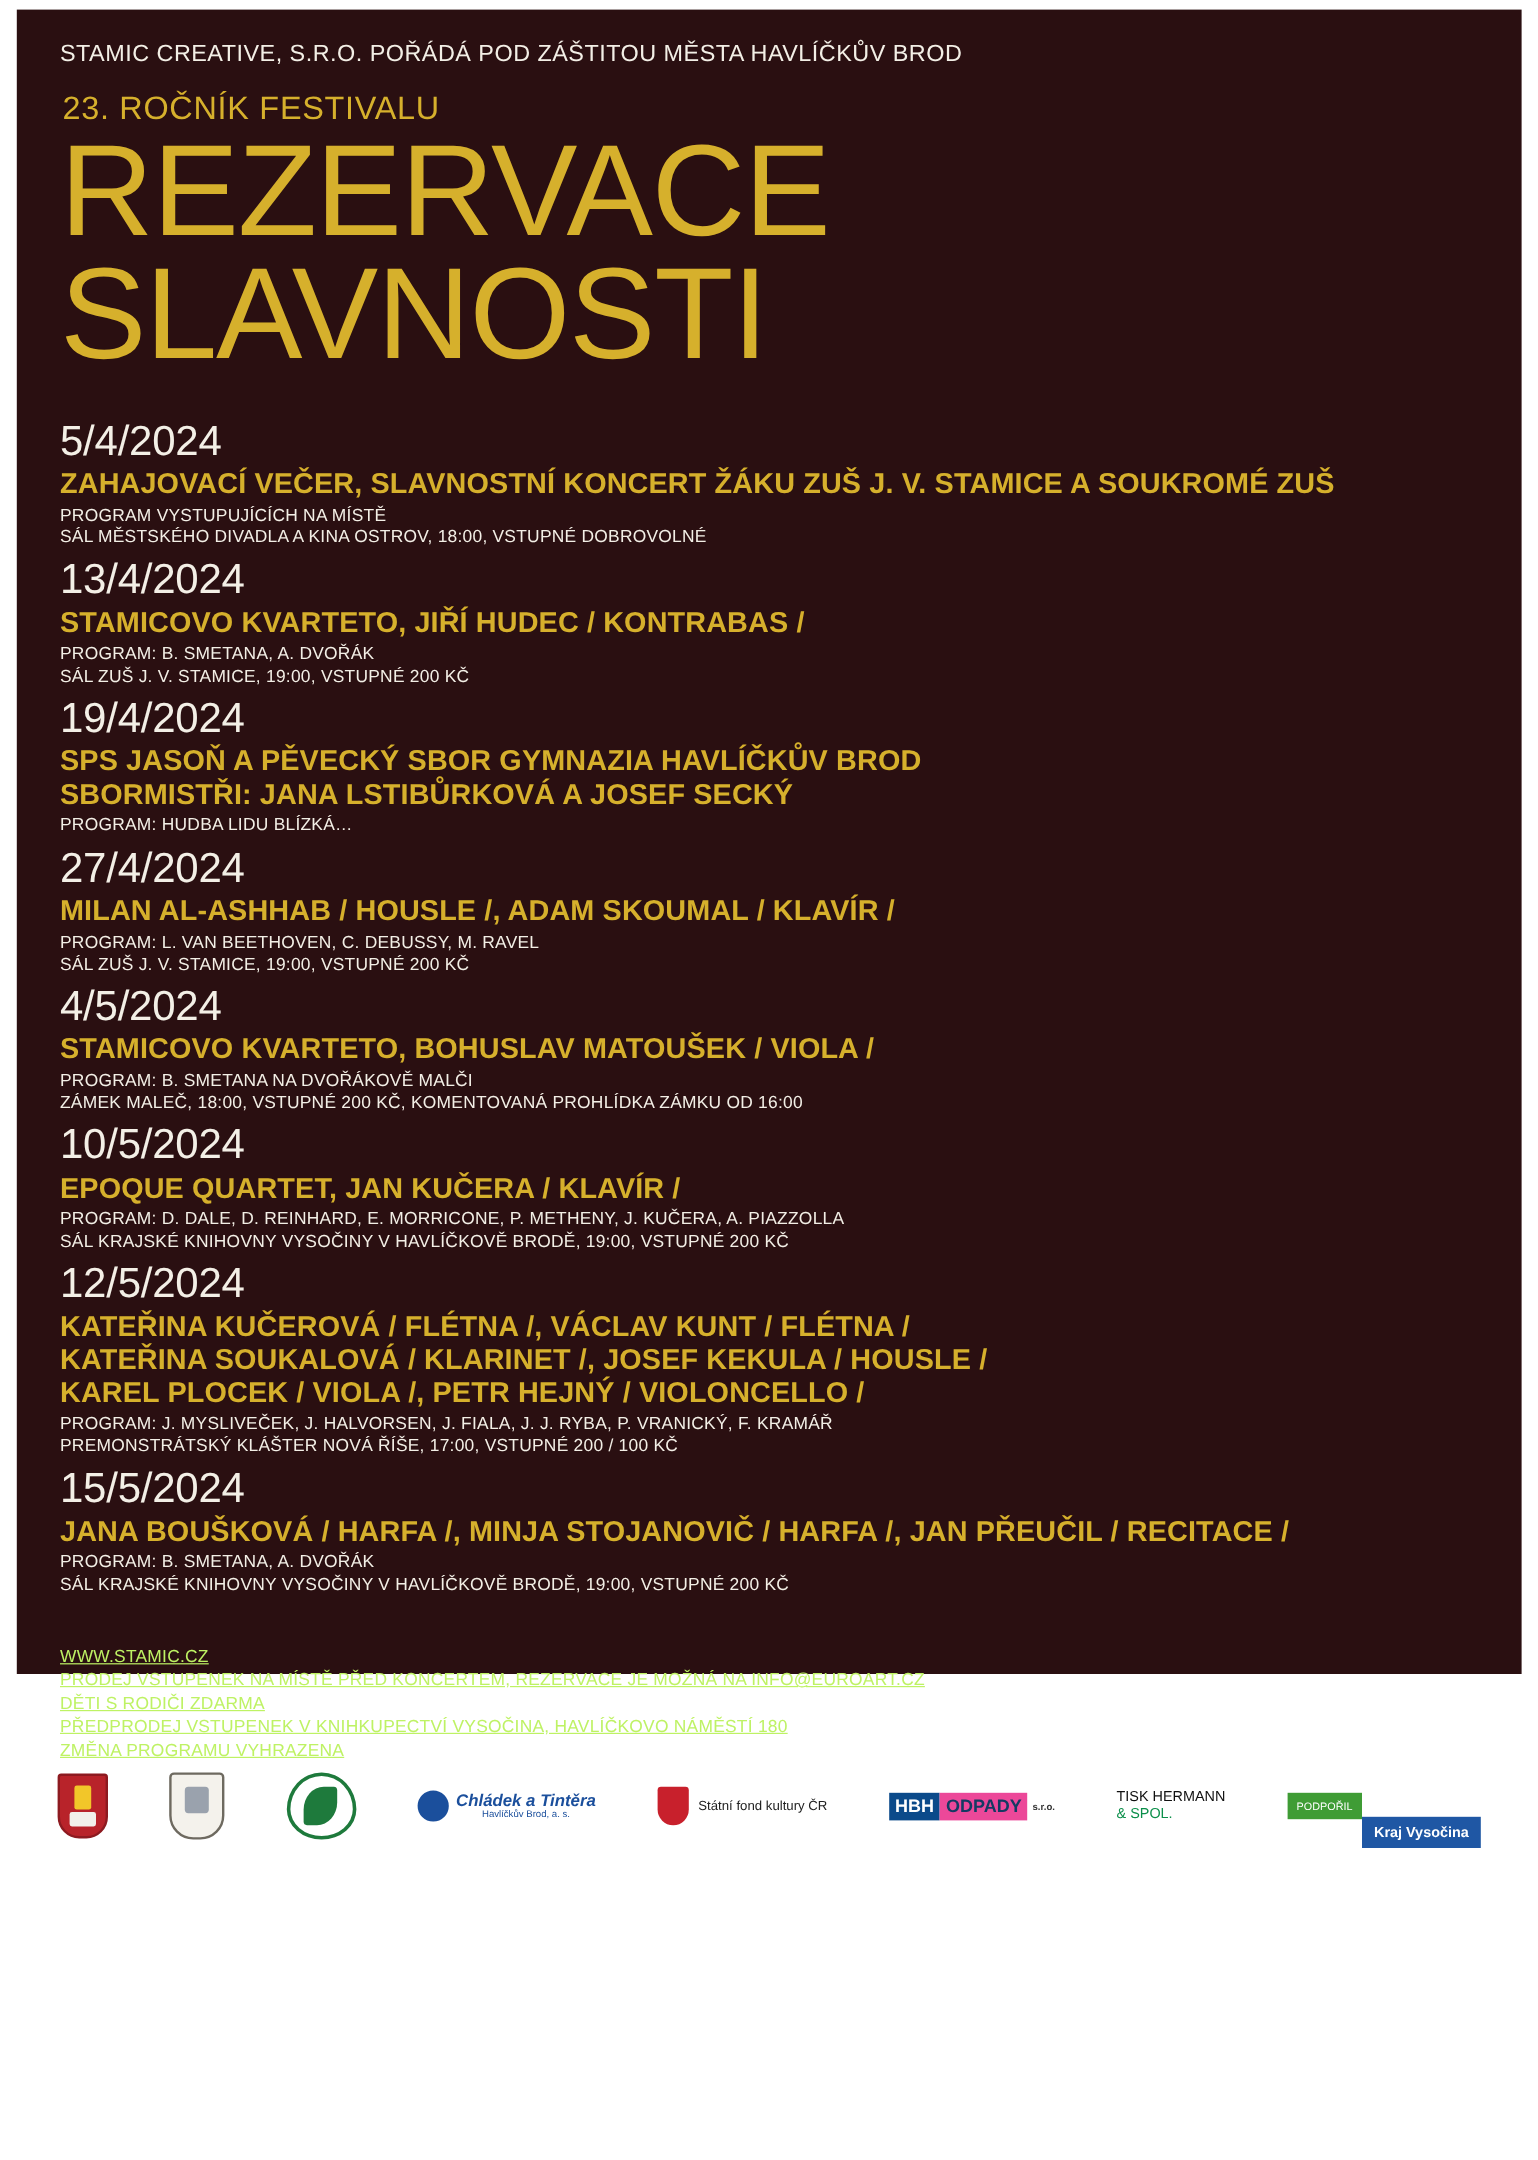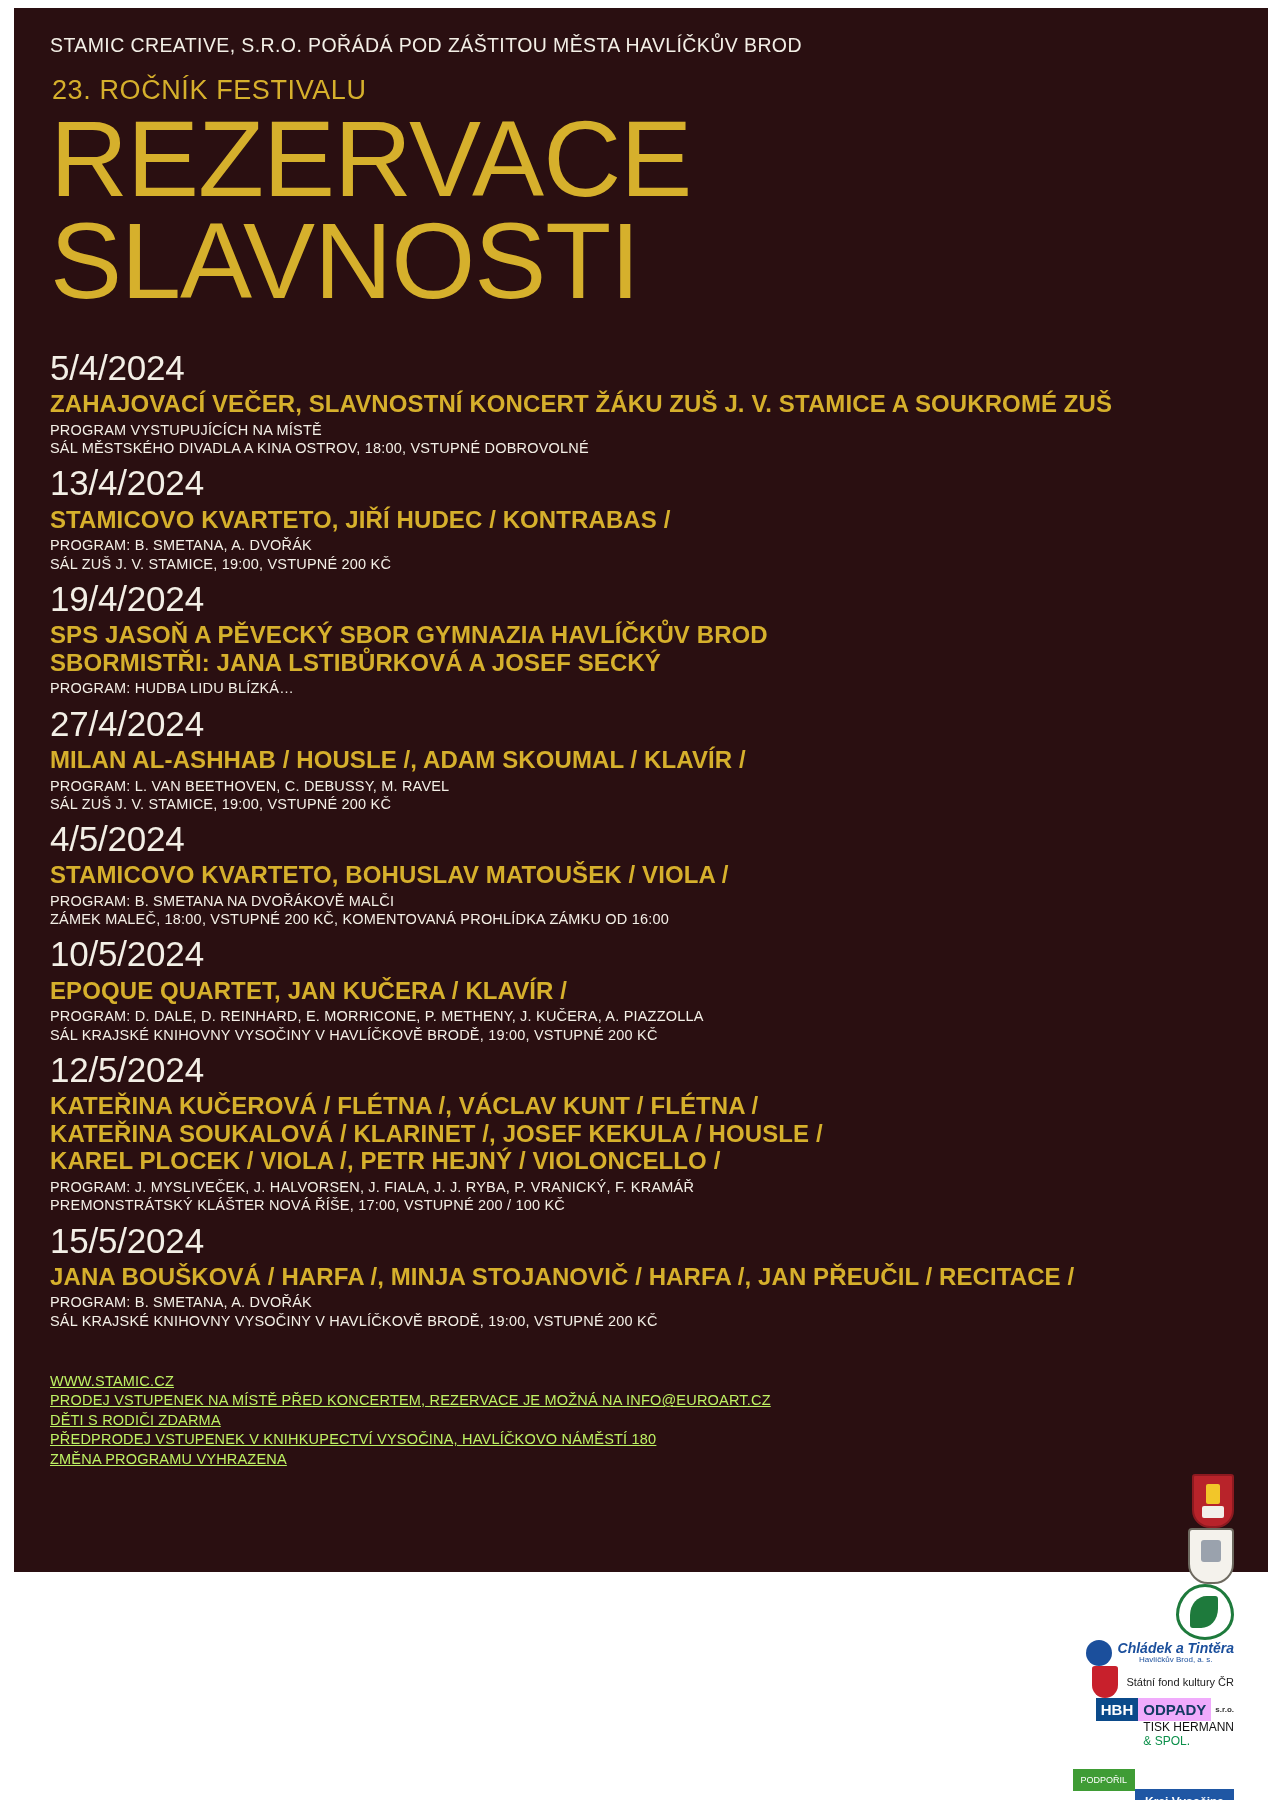--- a/index.html
+++ b/index.html
@@ -14,21 +14,21 @@
     width: 1282px;
     height: 1800px;
     background: #ffffff;
     overflow: hidden;
   }
   .dark-panel {
     position: absolute;
     left: 14px;
     top: 8px;
     width: 1254px;
-    height: 1564px;
+    height: 1387px;
     background: #2a0f11;
   }
   .inner {
     position: absolute;
     left: 36px;
     top: 26px;
     right: 30px;
   }
   .organizer {
     color: #f3efe6;
@@ -93,24 +93,23 @@
   .footer .fline { display: block; }
 
   
   .sponsors {
     position: absolute;
     left: 0;
     top: 1474px;
     width: 1282px;
     height: 120px;
     display: flex;
-    align-items: flex-end;
+    align-items: flex-start;
     justify-content: space-between;
     padding: 0 48px;
-    flex-direction: column;
   }
   .logo {
     display: flex;
     align-items: center;
     justify-content: center;
     height: 62px;
   }
 
   .crest1 {
     width: 42px; height: 54px;
@@ -200,21 +199,21 @@
     background: #c8202c;
     border-radius: 3px 3px 14px 14px;
   }
   .sfk .label { font-size: 11px; color: #222; }
 
   .hbh {
     display: flex; align-items: center;
     font-size: 15px; font-weight: bold;
   }
   .hbh .a { background: #0b4a8a; color: #fff; padding: 3px 5px; }
-  .hbh .b { background: #f0abfc; color: #143a63; padding: 3px 5px; }
+  .hbh .b { background: #ec4899; color: #143a63; padding: 3px 5px; }
   .hbh .c { font-size: 8px; color: #333; margin-left: 4px; }
 
   .tisk {
     font-size: 12px; font-weight: normal; color: #111;
     line-height: 1.15; text-align: left;
   }
   .tisk .hl { color: #0b8f4a; }
 
   .kraj {
     display: flex; align-items: center;

